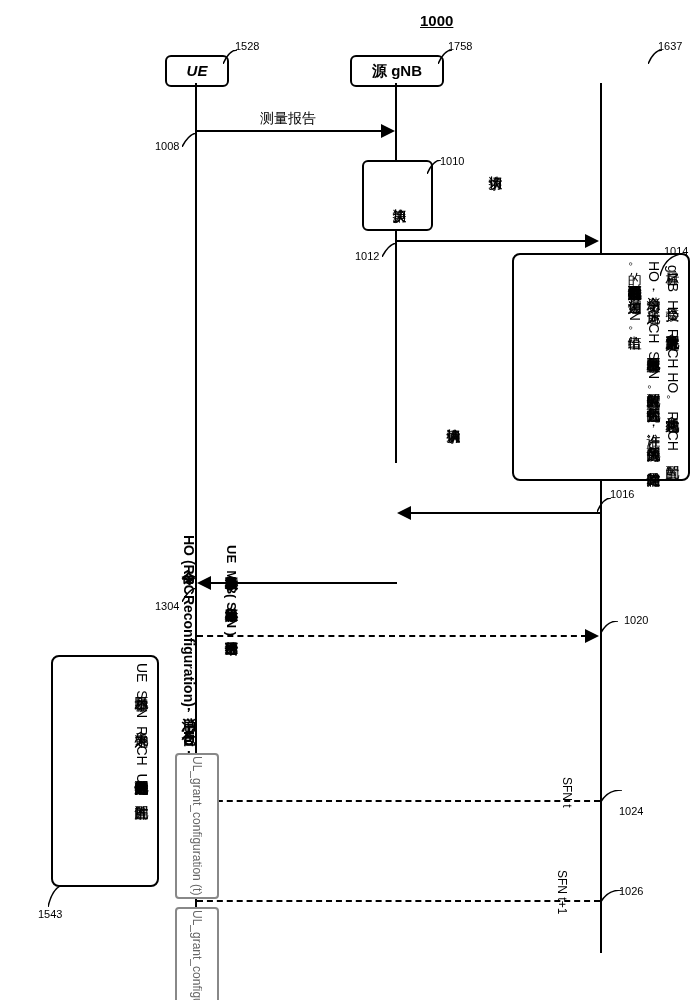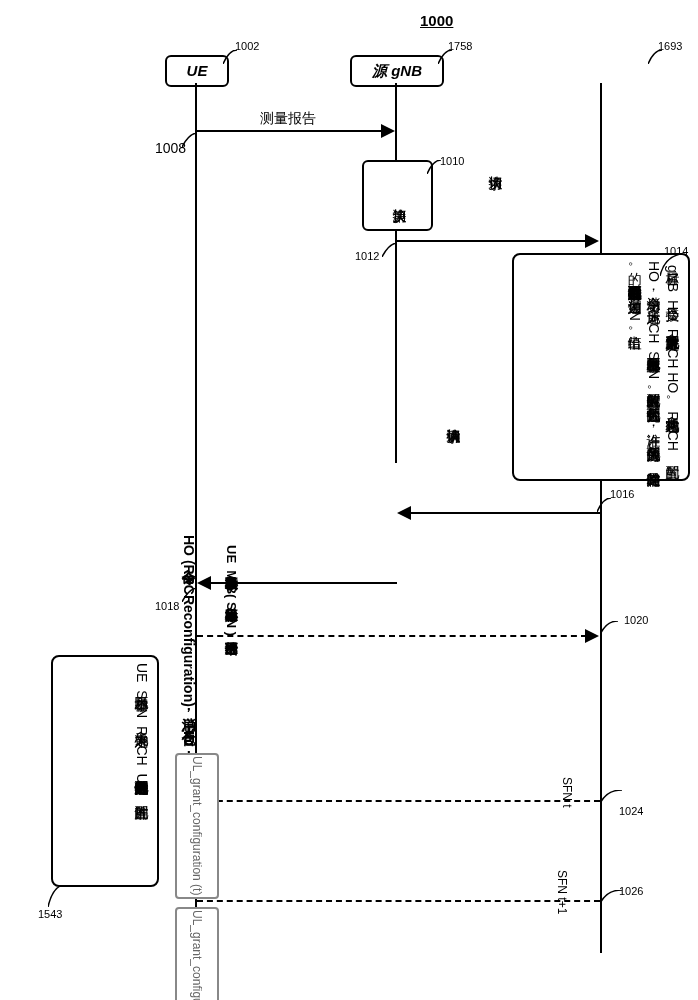--- a/index.html
+++ b/index.html
@@ -94,44 +94,44 @@
   .bold { font-weight: bold; }
 </style>
 </head>
 <body>
 
 <div class="diagram">
 
   <div class="label" style="left:420px; top:12px; text-decoration: underline; font-weight:bold; font-size:15px;">1000</div>
 
   <div class="entity-box" style="left:165px; top:55px; width:60px; height:28px; line-height:28px; font-size:15px;font-style:italic;">UE</div>
-  <div class="label" style="left:235px; top:40px; font-size:11px;">1002</div>
+  <div class="label" style="left:235px; top:40px; font-size:11px;">1528</div>
   <svg style="position:absolute; left:223px; top:50px;" width="14" height="14">
       <path d="M0 14 Q6 0 14 0" stroke="#000" fill="none" stroke-width="1.5"></path>
     </svg>
 
-  <div class="entity-box" style="left:350px; top:55px; width:90px; height:28px; line-height:28px; font-size:15px;font-style:italic;">源 gNB</div>
+  <div class="entity-box" style="left:350px; top:55px; width:90px; height:28px; line-height:28px; font-size:15px;">源 gNB</div>
   <div class="label" style="left:448px; top:40px; font-size:11px;">1758</div>
   <svg style="position:absolute; left:438px; top:50px;" width="14" height="14">
       <path d="M0 14 Q6 0 14 0" stroke="#000" fill="none" stroke-width="1.5"></path>
     </svg>
 
-  <div class="label" style="left:658px; top:40px; font-size:11px;">1693</div>
+  <div class="label" style="left:658px; top:40px; font-size:11px;">1637</div>
   <svg style="position:absolute; left:648px; top:50px;" width="14" height="14">
       <path d="M0 14 Q6 0 14 0" stroke="#000" fill="none" stroke-width="1.5"></path>
     </svg>
 
   <div class="lifeline" style="left:195px; top:83px; height:870px;"></div>
   <div class="lifeline" style="left:395px; top:83px; height:380px;"></div>
   <div class="lifeline" style="left:600px; top:83px; height:870px;"></div>
 
   <div class="arrow-line" style="left:197px; top:130px; width:186px;"></div>
   <div class="arrow-head-r" style="left:381px; top:124px;"></div>
   <div class="label" style="left:260px; top:110px; font-size:14px;">测量报告</div>
-  <div class="label" style="left:155px; top:140px; font-size:14px;">1008</div>
+  <div class="label" style="left:155px; top:140px; font-size:11px;">1008</div>
   <svg style="position:absolute; left:182px; top:133px;" width="14" height="14">
       <path d="M14 0 Q6 2 0 14" stroke="#000" fill="none" stroke-width="1.5"></path>
     </svg>
 
   <div class="decision-box" style="left:362px; top:160px; width:67px; height:62px; writing-mode: vertical-rl; text-orientation: mixed; line-height:62px; padding-top:5px;">切换决策</div>
   <div class="label" style="left:440px; top:155px; font-size:11px;">1010</div>
   <svg style="position:absolute; left:427px; top:160px;" width="14" height="14">
       <path d="M0 14 Q6 0 14 0" stroke="#000" fill="none" stroke-width="1.5"></path>
     </svg>
 
@@ -156,21 +156,21 @@
 
   <div class="label" style="left:610px; top:488px; background:white; font-size:11px;">1016</div>
   <svg style="position:absolute; left:597px; top:498px;" width="14" height="14">
       <path d="M0 14 Q6 0 14 0" stroke="#000" fill="none" stroke-width="1.5"></path>
     </svg>
 
   <div class="arrow-line" style="left:211px; top:582px; width:186px;"></div>
   <div class="arrow-head-l" style="left:197px; top:576px;"></div>
 
   <div class="label vlabel bold" style="left:180px; top:535px; font-size:14px; line-height:1.3; white-space:normal; width:auto; height:440px;">HO 命令(RRCReconfiguration)消息，包含 HO 命令，所述 HO 命令配置无 RACH HO</div>
-  <div class="label" style="left:155px; top:600px; font-size:11px;">1018</div>
+  <div class="label" style="left:155px; top:600px; font-size:11px;">1304</div>
   <svg style="position:absolute; left:182px; top:588px;" width="14" height="14">
       <path d="M14 0 Q6 2 0 14" stroke="#000" fill="none" stroke-width="1.5"></path>
     </svg>
 
   <div class="dashed-line" style="left:197px; top:635px; width:390px;"></div>
   <div class="arrow-head-r" style="left:585px; top:629px;"></div>
   <div class="label vlabel bold" style="left:222px; top:545px; font-size:13px; height:450px;">UE 从目标小区获取 MIB(如果目标小区 SFN 已经不可用的话)</div>
   <div class="label" style="left:624px; top:614px; font-size:11px;">1020</div>
   <svg style="position:absolute; left:600px; top:621px;" width="18" height="14">
       <path d="M0 14 Q6 0 18 0" stroke="#000" fill="none" stroke-width="1.5"></path>

